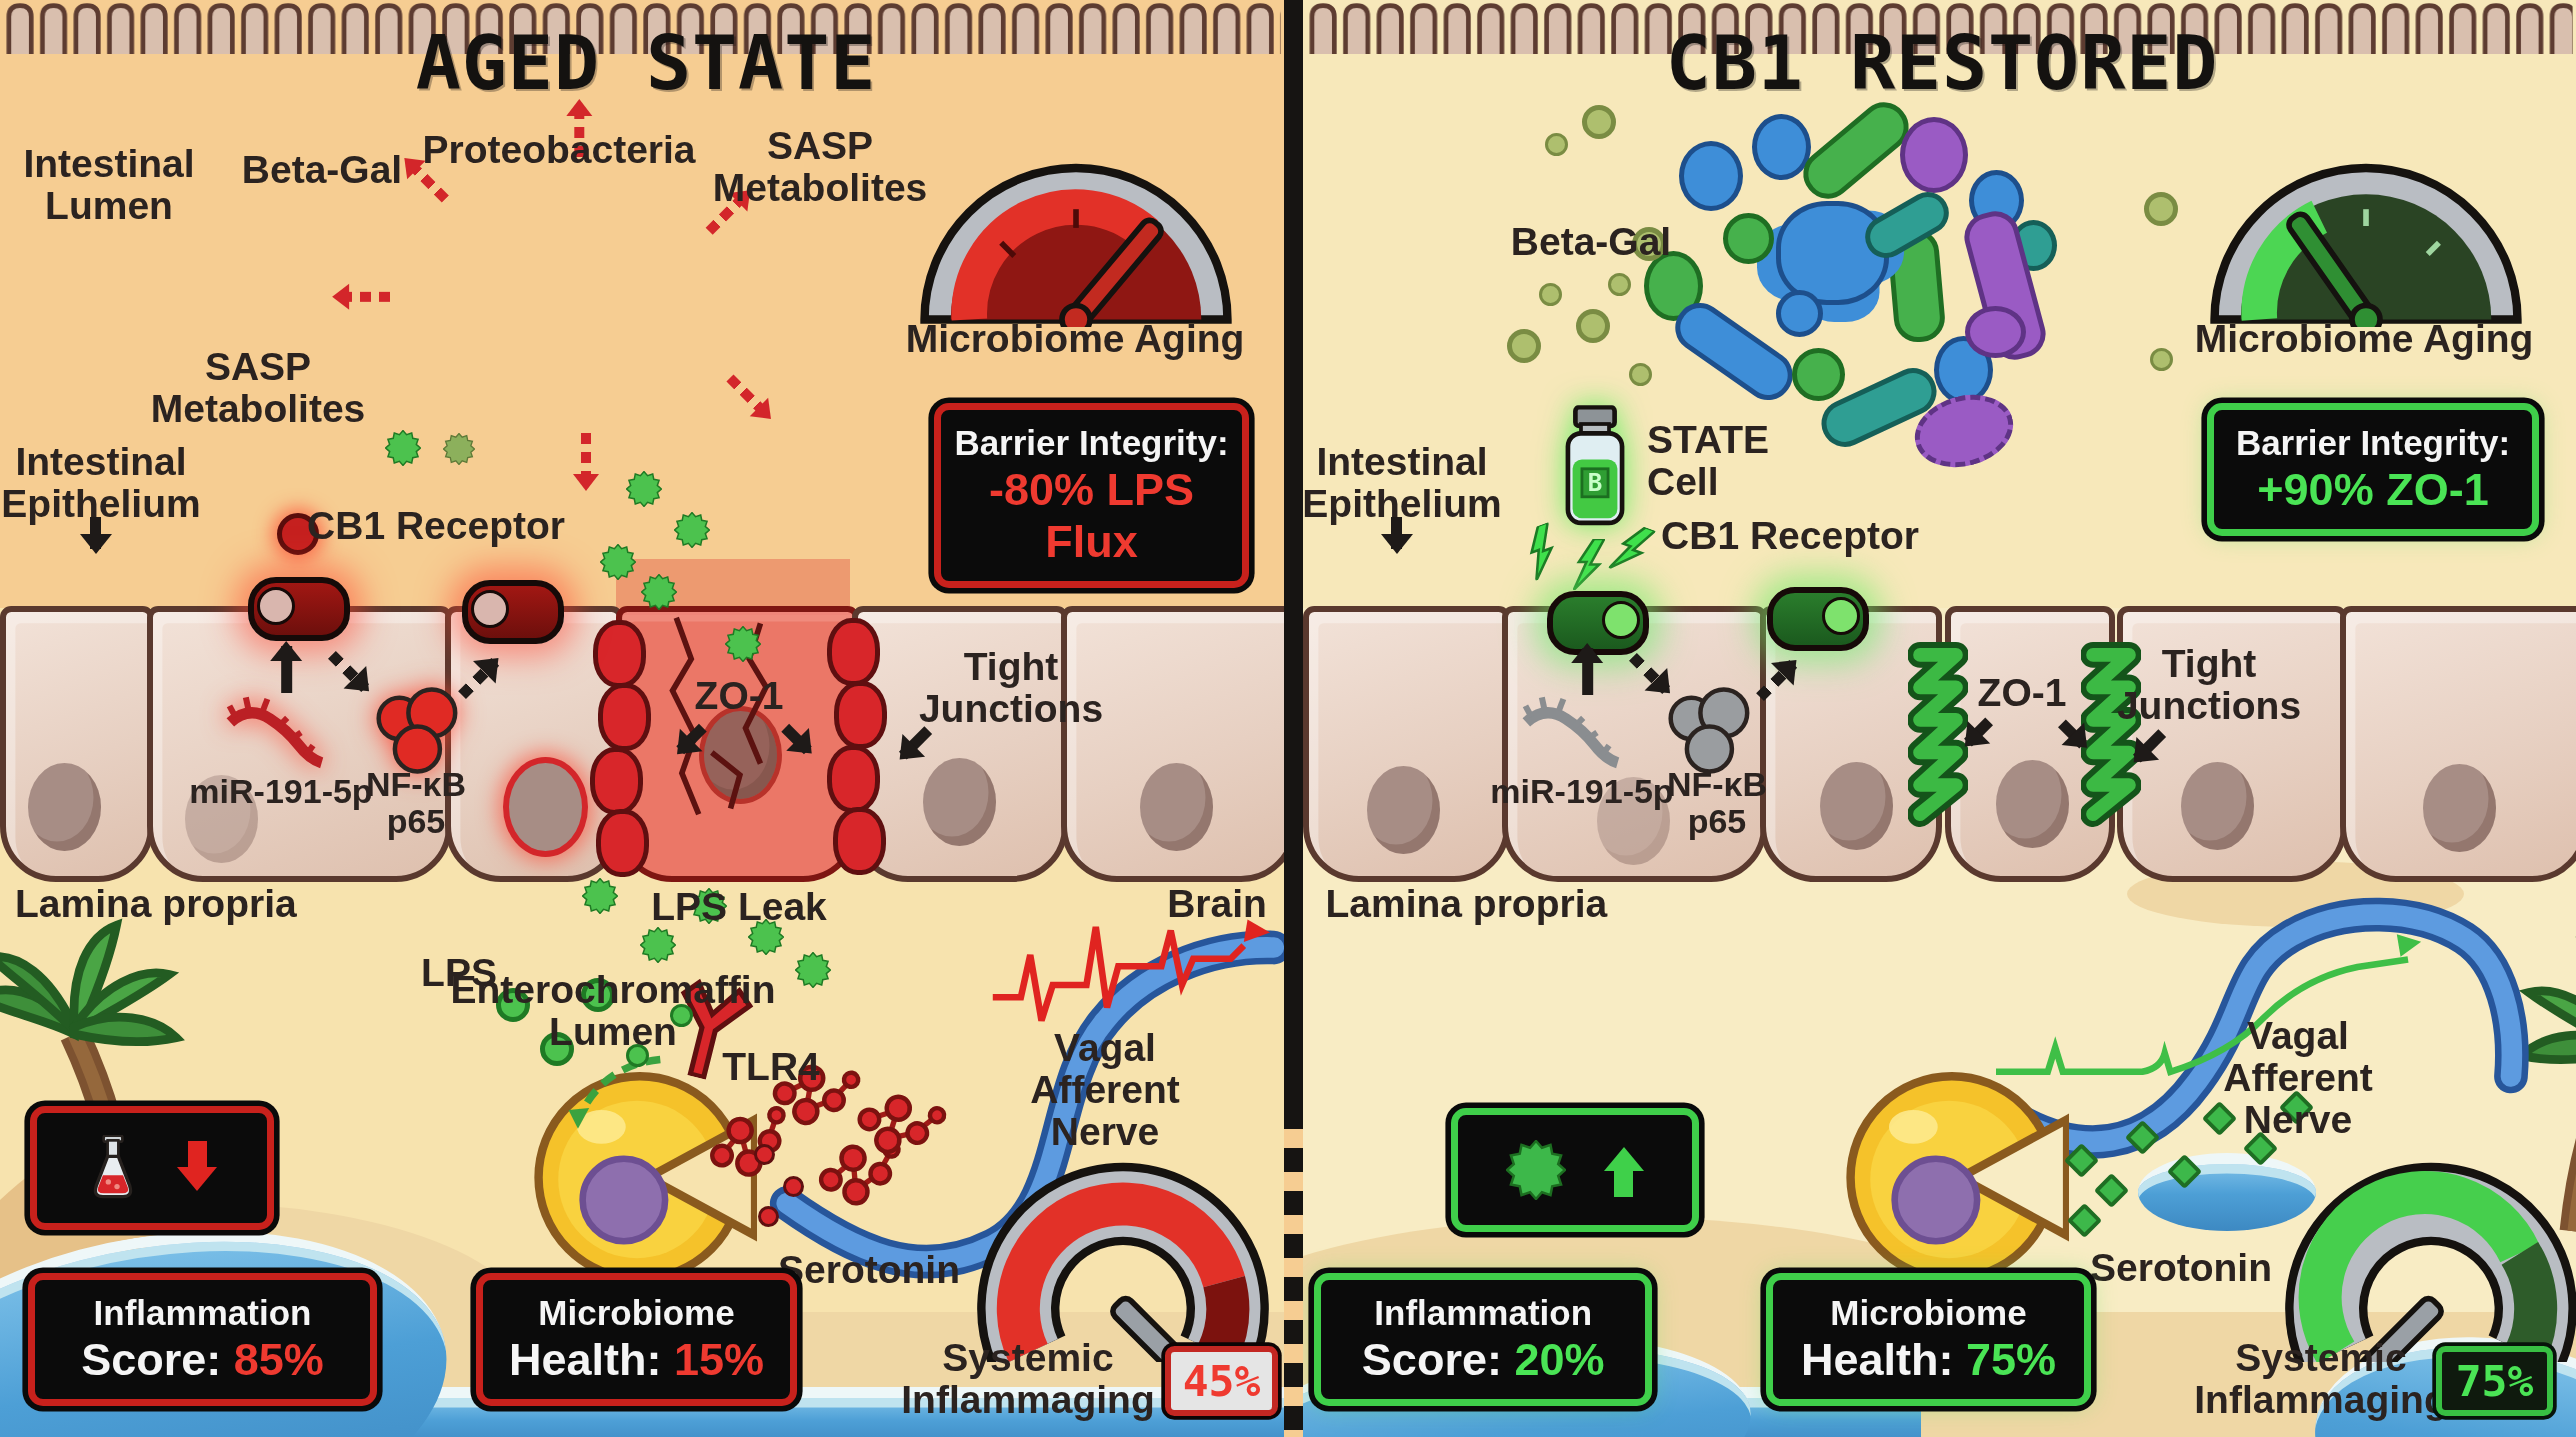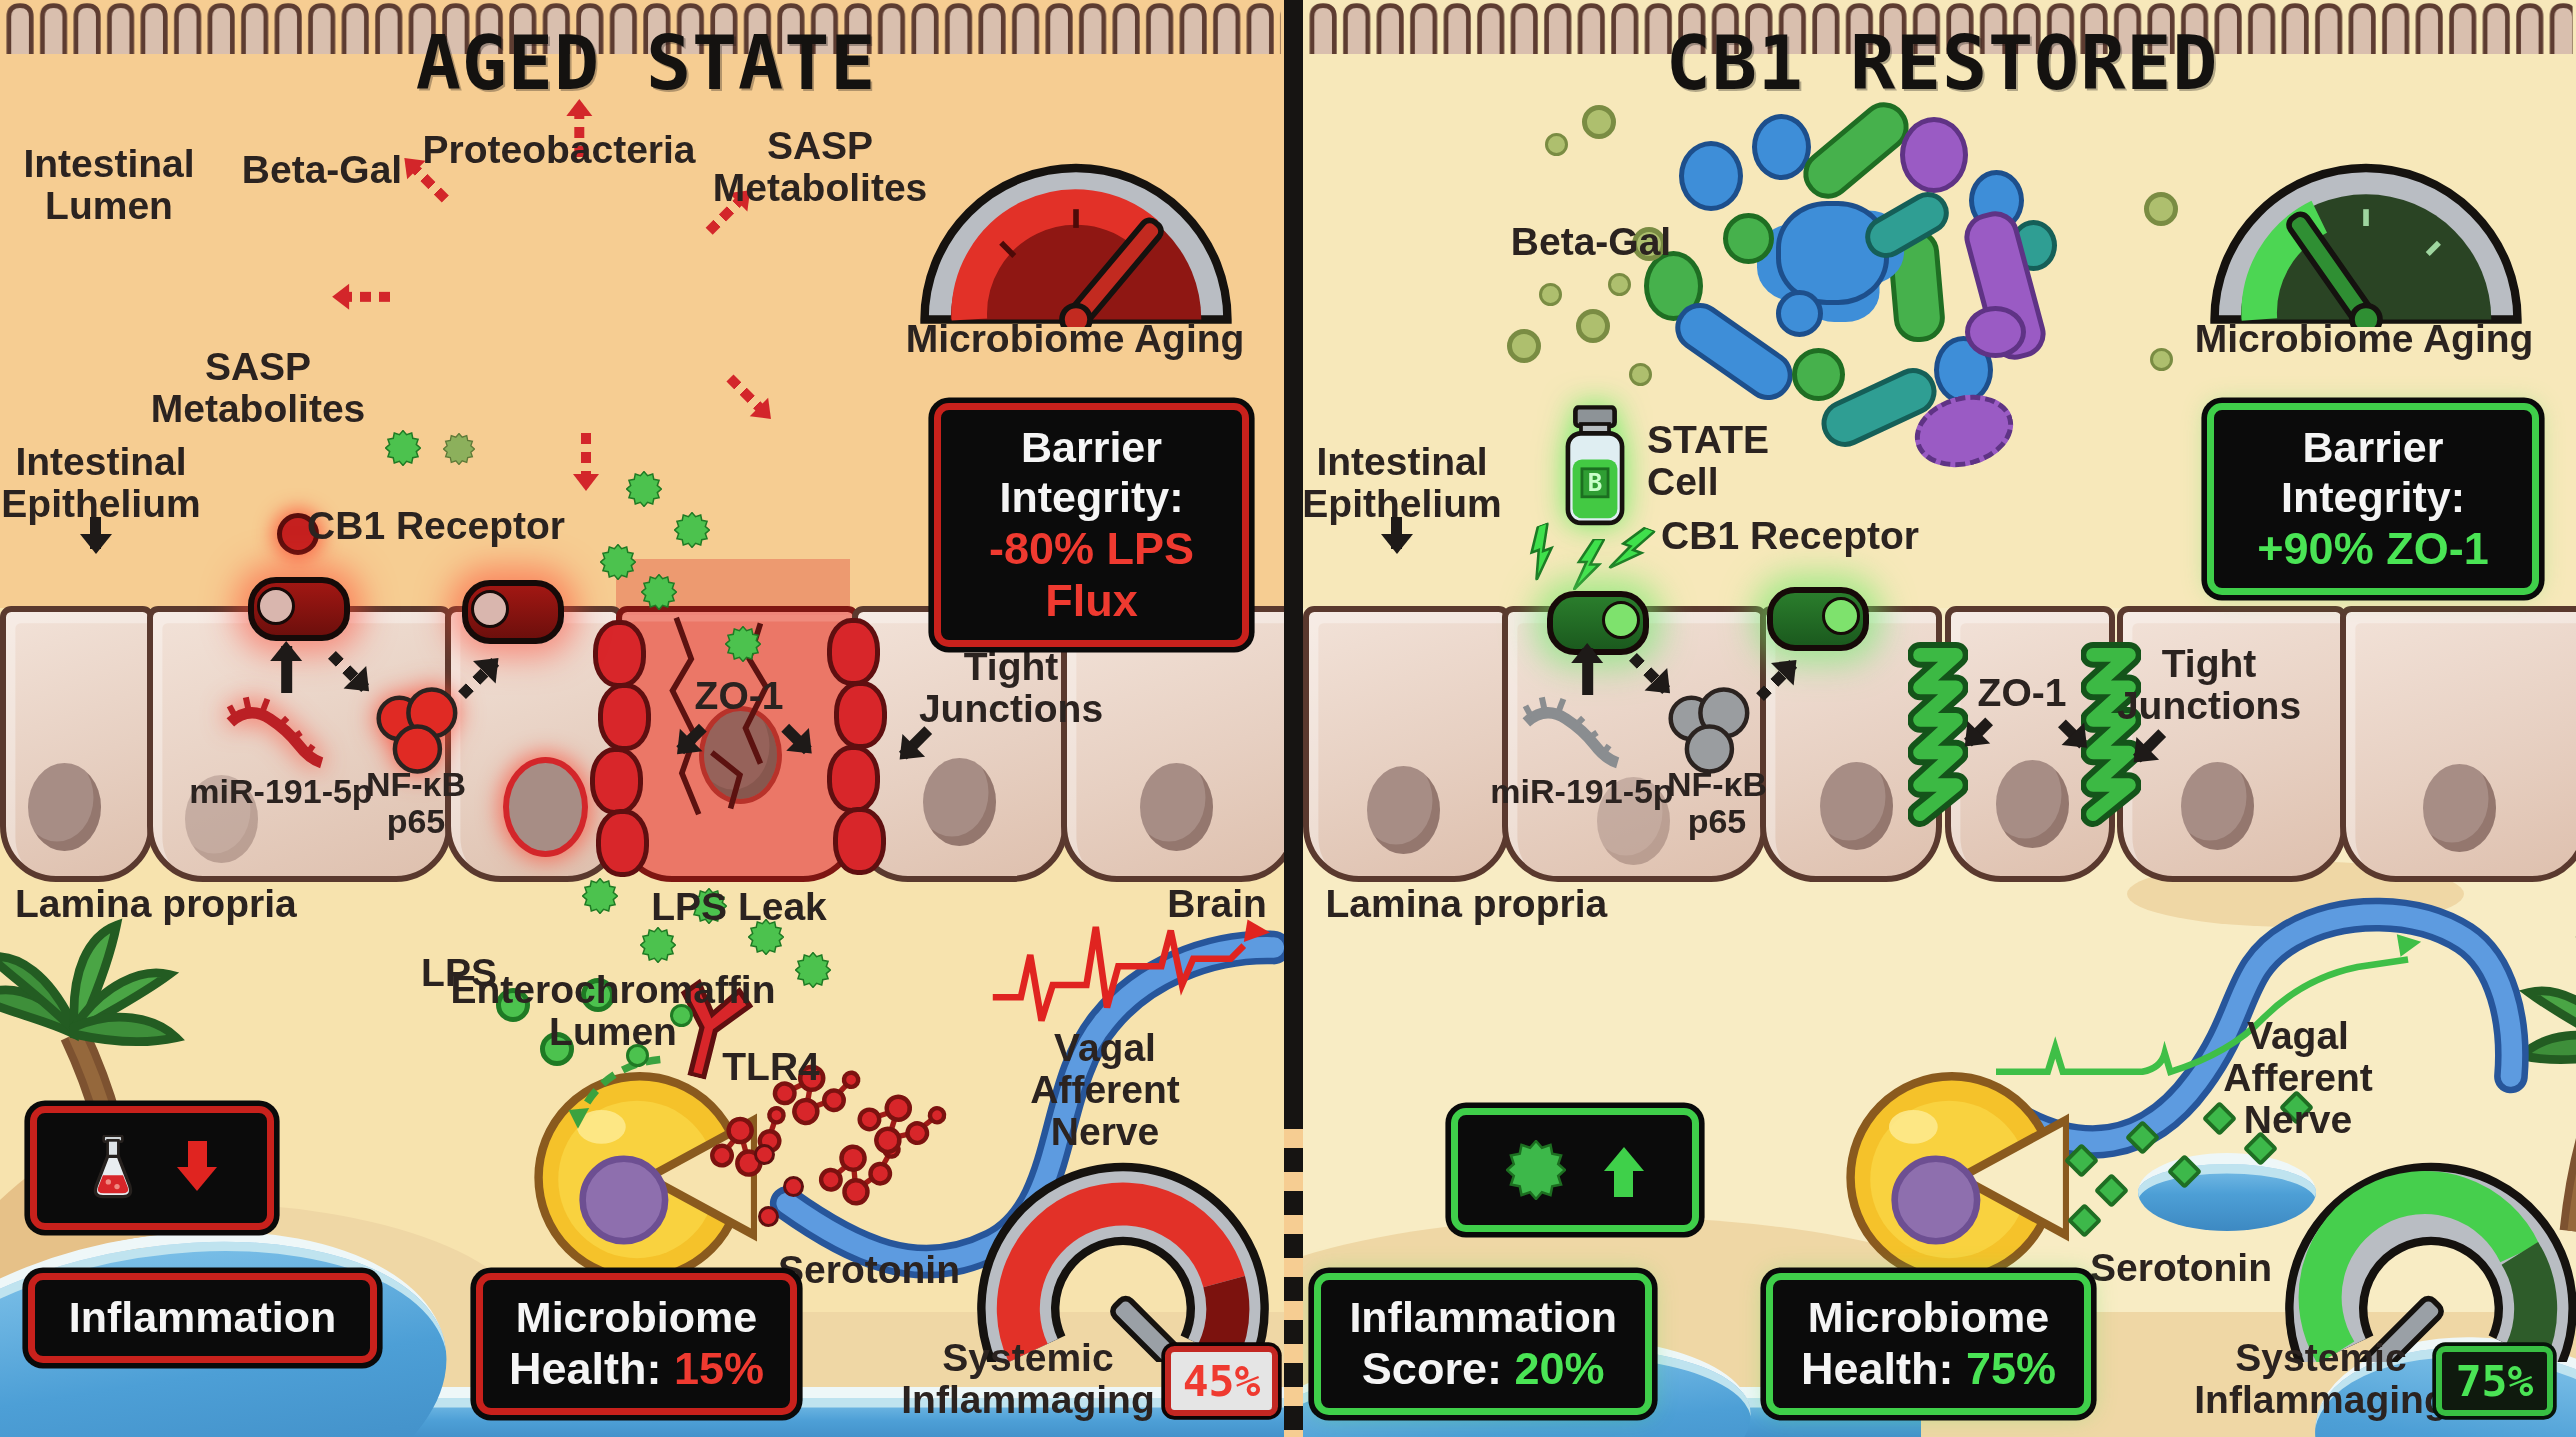--- a/index.html
+++ b/index.html
@@ -57,21 +57,21 @@
   .rarw::after{content:"";position:absolute;left:50%;bottom:-17px;transform:translateX(-50%);
     border:13px solid transparent;border-top:17px solid #d3262a}
   .fat{position:relative;width:41px;height:54px}
   .fat::before{content:"";position:absolute;left:11.2px;top:0;width:19px;height:28px;background:var(--c)}
   .fat::after{content:"";position:absolute;left:0;top:26px;border:20.6px solid transparent;border-top:24px solid var(--c)}
   .fat.up{transform:rotate(180deg)}
 
   
   .bb{position:absolute;background:#0b0b0b;border:7.5px solid var(--bc);border-radius:15px;
     box-shadow:0 0 0 5.6px #0a0a0a;color:#f5f5f5;text-align:center;padding:13px 7.5px;z-index:32;font-weight:bold}
-  .bb .l1{font-size:43px;line-height:1.16}
+  .bb .l1{font-size:35px;line-height:1.16}
   .bb .l2{font-size:45px;line-height:1.16}
   .bb .val{color:var(--vc)}
   .bb.red{--bc:#c8211c;--vc:#ef3a30}
   .bb.green{--bc:#3fcf4a;--vc:#4ae455;box-shadow:0 0 0 5.6px #0a0a0a,0 0 24px rgba(80,230,90,.4)}
   .tb{position:absolute;display:flex;align-items:center;justify-content:center;gap:37px;background:#0b0b0b;
     border:7.5px solid var(--bc);border-radius:15px;box-shadow:0 0 0 5.6px #0a0a0a;z-index:32}
   .tb.red{--bc:#c8211c}
   .tb.green{--bc:#3fcf4a}
   .pb{position:absolute;font-family:"DejaVu Sans Mono",monospace;font-weight:bold;font-size:43px;
     text-align:center;border-radius:9.4px;z-index:33;padding-top:3.7px}
@@ -497,20 +497,21 @@
 
   <div class="tb red" style="left:30px;top:1106px;width:230px;height:110px">
     <svg width="54" height="67" viewBox="0 0 58 72">
           <use href="#flask"></use>
         </svg>
     <div class="fat" style="--c:#e02420"></div>
   </div>
 
   <div class="bb red" style="left:28px;top:1273px;width:320px">
     <div class="l1">Inflammation</div>
+    <div class="l2"><span>Score: </span><span class="val">85%</span></div>
   </div>
   <div class="bb red" style="left:476px;top:1273px;width:292px">
     <div class="l1">Microbiome</div>
     <div class="l2"><span>Health: </span><span class="val">15%</span></div>
   </div>
 
   <svg class="abs" style="left:-17px;top:913px;z-index:7" width="281" height="309" viewBox="0 0 300 330">
         <use href="#palm"></use>
       </svg>
 </section>

